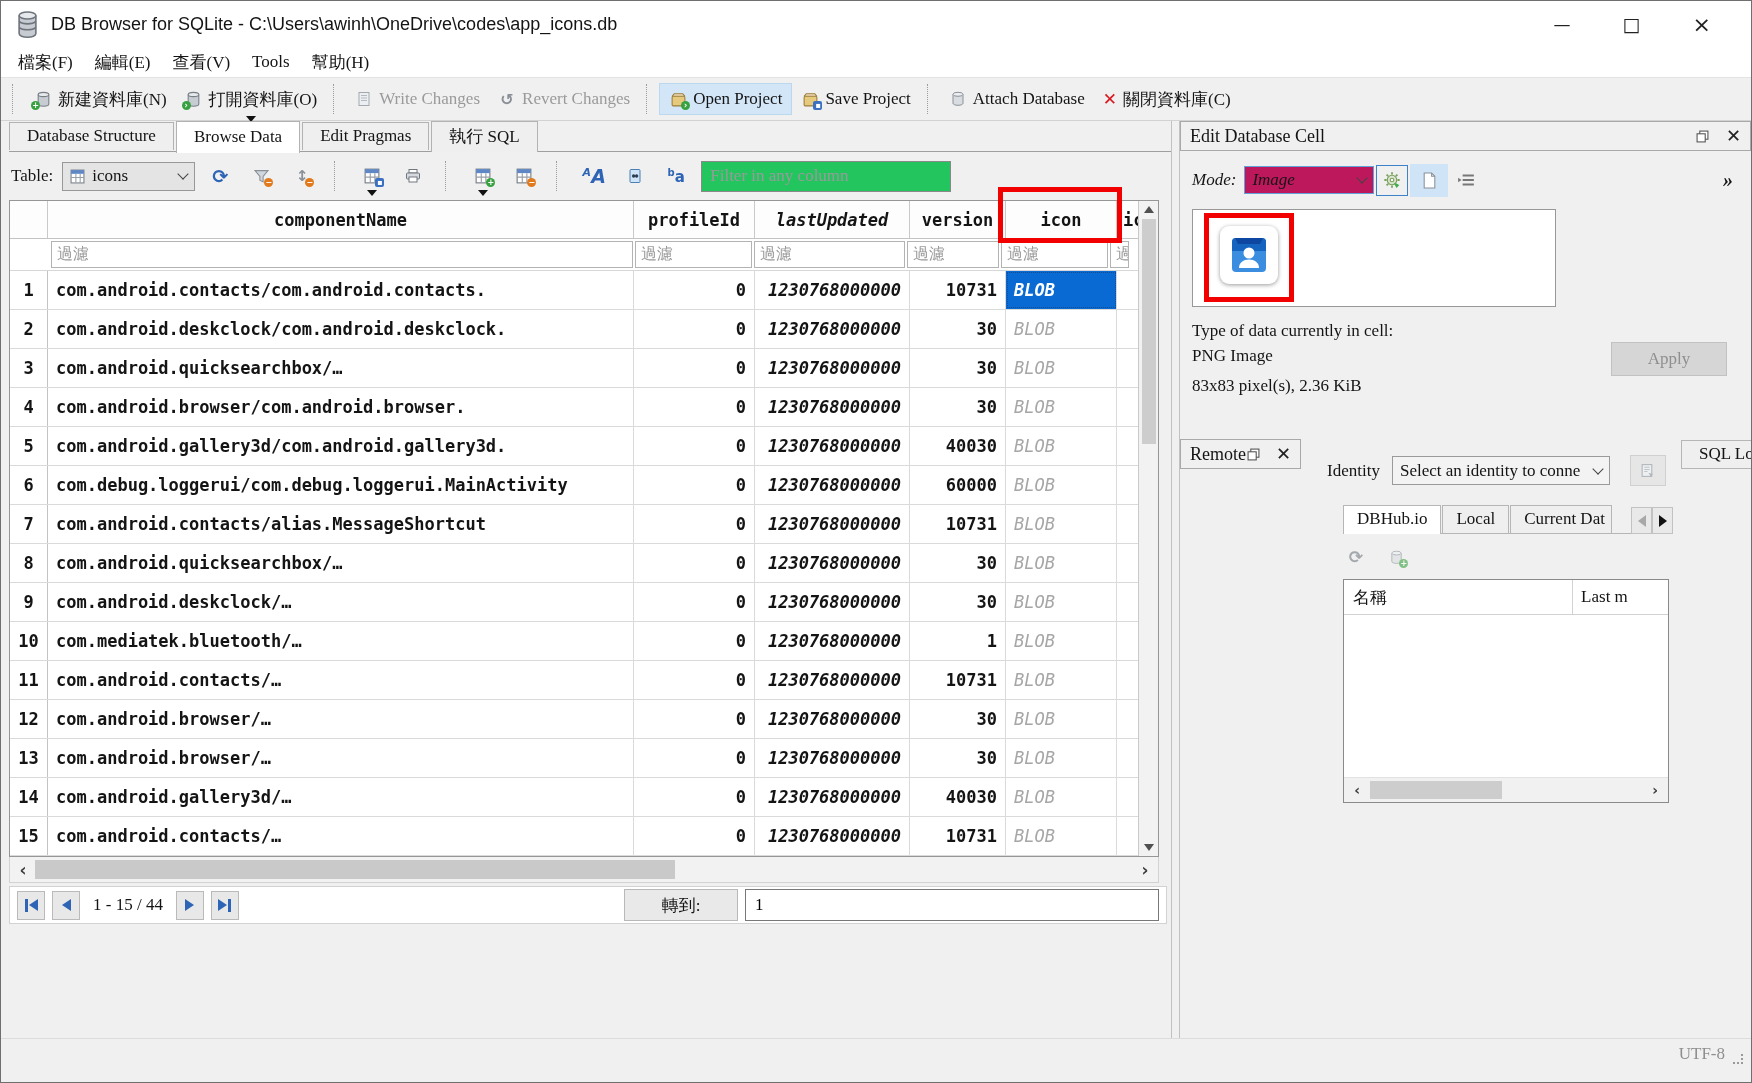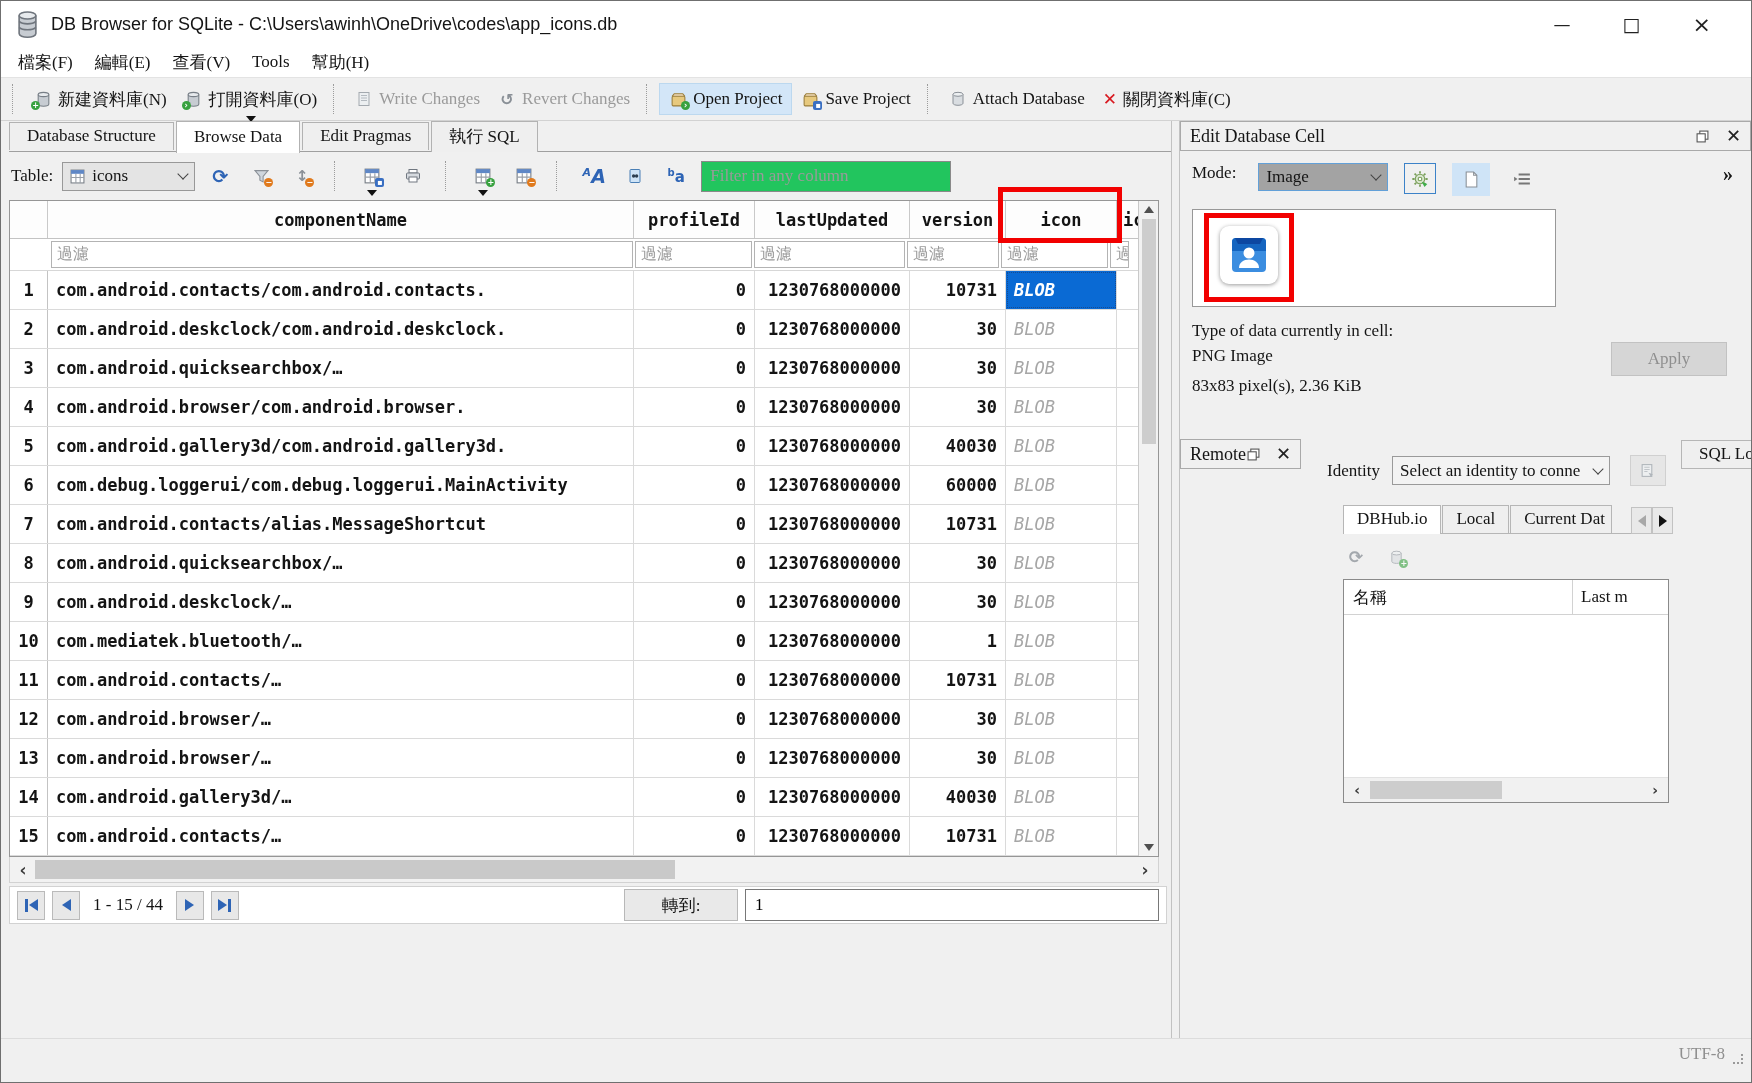--- a/index.html
+++ b/index.html
@@ -58,21 +58,21 @@
   .g-filter{display:flex;height:32px;border-bottom:1px solid #d7d7d7;background:#fff;}
   .fc{margin:2px 1px;border:1px solid #b3b3b3;color:#9a9a9a;font-family:"Liberation Serif",serif;font-size:16px;display:flex;align-items:center;padding-left:5px;overflow:hidden;white-space:nowrap;}
   .fc.blank{border:none;}
   .g-row{display:flex;height:39px;border-bottom:1px solid #dadada;}
   .c{display:flex;align-items:center;padding:0 8px;font-weight:bold;border-right:1px solid #dadada;overflow:hidden;white-space:nowrap;}
   .c.gutter{justify-content:center;padding:0 4px;border-right:1px solid #c3c3c3;}
   .c.num{justify-content:flex-end;}
   .c.blob{color:#a6a6a6;font-style:italic;font-weight:normal;}
   .c.blob.selected{background:#0a6ad4;color:#fff;font-weight:bold;outline:1px dotted #184c92;outline-offset:-2px;}
   .w-gutter{width:38px;} .w-name{width:586px;} .w-pid{width:121px;}
-  .w-upd{width:155px;} .w-ver{width:96px;} .w-icon{width:111px;} .w-clip{width:21px;border-right:none;}
+  .w-upd{width:155px;font-style:italic;} .w-ver{width:96px;} .w-icon{width:111px;} .w-clip{width:21px;border-right:none;}
   
   .vscroll{width:22px;border-left:1px solid #c9c9c9;background:#f2f2f2;display:flex;flex-direction:column;align-items:center;padding:5px 0;}
   .tri-up{width:0;height:0;border-left:5px solid transparent;border-right:5px solid transparent;border-bottom:7px solid #505050;}
   .tri-down{width:0;height:0;border-left:5px solid transparent;border-right:5px solid transparent;border-top:7px solid #505050;}
   .vthumb{width:14px;height:225px;background:#cdcdcd;margin-top:6px;}
   .vspacer{flex:1;}
   
   .hscroll{width:1150px;height:26px;background:#f2f2f2;border:1px solid #d2d2d2;border-top:none;display:flex;align-items:center;padding:0 4px;flex:none;}
   .hs-arrow{font-family:"DejaVu Sans",sans-serif;font-weight:bold;font-size:17px;color:#3a3a3a;width:18px;text-align:center;}
   .hthumb{width:640px;height:19px;background:#c9c9c9;margin-left:3px;}
@@ -92,22 +92,22 @@
   .annotation{position:absolute;border:5px solid #f20000;z-index:40;pointer-events:none;}
   .annotation1{left:997px;top:66px;width:124px;height:56px;}
   
   .splitter{width:9px;background:#f0f0f0;border-left:1px solid #c2c2c2;border-right:1px solid #c2c2c2;flex:none;}
   .right-panel{flex:1;display:flex;flex-direction:column;min-width:0;}
   .dock-header{height:30px;border:1px solid #a9a9a9;background:#f0f0f0;display:flex;align-items:center;padding:0 9px;font-size:18px;flex:none;}
   .hdr-icons{margin-left:auto;display:flex;gap:16px;align-items:center;}
   .x-glyph{font-family:"DejaVu Sans",sans-serif;font-weight:bold;font-size:18px;color:#222;line-height:1;}
   .dock-edit{height:318px;flex:none;display:flex;flex-direction:column;}
   .edit-body{padding:12px 12px 0;}
-  .mode-row{display:flex;align-items:flex-start;gap:16px;height:34px;}
-  .mode-select{width:130px;height:28px;background:#a3a3a3;border:1px solid #62a0d8;display:flex;align-items:center;justify-content:space-between;padding:4px 7px;margin-left:6px;}
+  .mode-row{display:flex;align-items:center;gap:2px;height:34px;font-style:italic;}
+  .mode-select{width:130px;height:28px;background:#be185d;border:1px solid #62a0d8;display:flex;align-items:center;justify-content:space-between;padding:4px 7px;margin-left:6px;}
   .sq-btn{width:32px;height:31px;display:flex;align-items:center;justify-content:center;flex:none;}
   .sq-btn.bordered{border:1px solid #3c82c8;}
   .sq-btn.activeview{background:#cfe4f7;width:38px;height:33px;}
   .overflow-chevron{margin-left:auto;font-weight:bold;font-size:20px;padding-right:6px;font-family:"Liberation Serif",serif;}
   .preview{margin-top:12px;width:364px;height:98px;background:#fff;border:1px solid #989898;position:relative;}
   .annotation2{left:11px;top:3px;width:90px;height:89px;}
   .icon-card{position:absolute;left:27px;top:16px;width:58px;height:58px;background:#fff;border-radius:9px;box-shadow:0 1px 4px rgba(0,0,0,.4);display:flex;align-items:center;justify-content:center;}
   .info-row{display:flex;margin-top:12px;align-items:center;}
   .info-text{line-height:1.45;}
   .size-line{margin-top:6px;}

